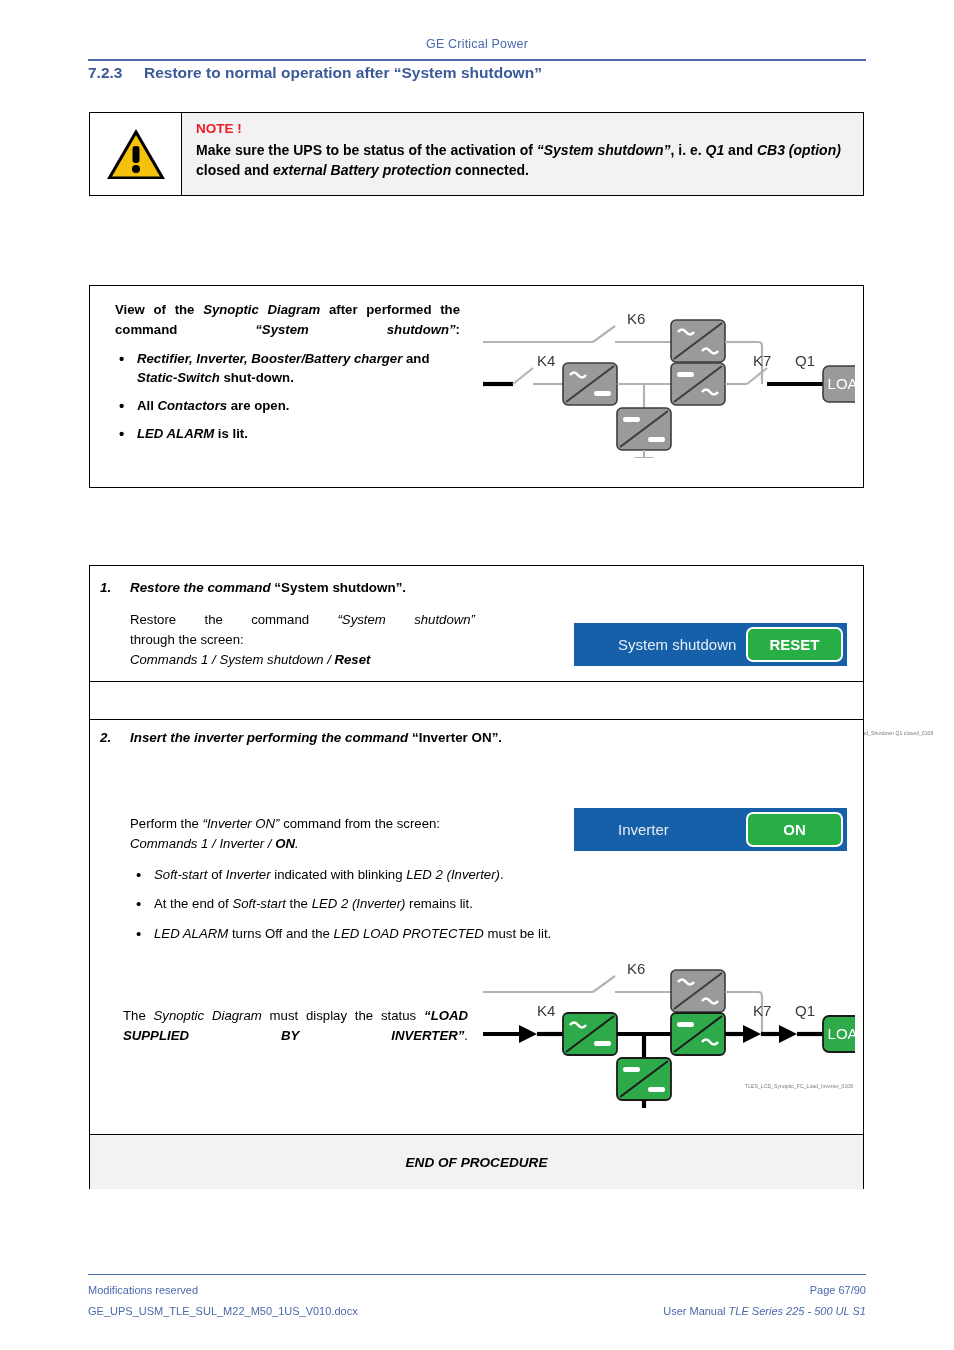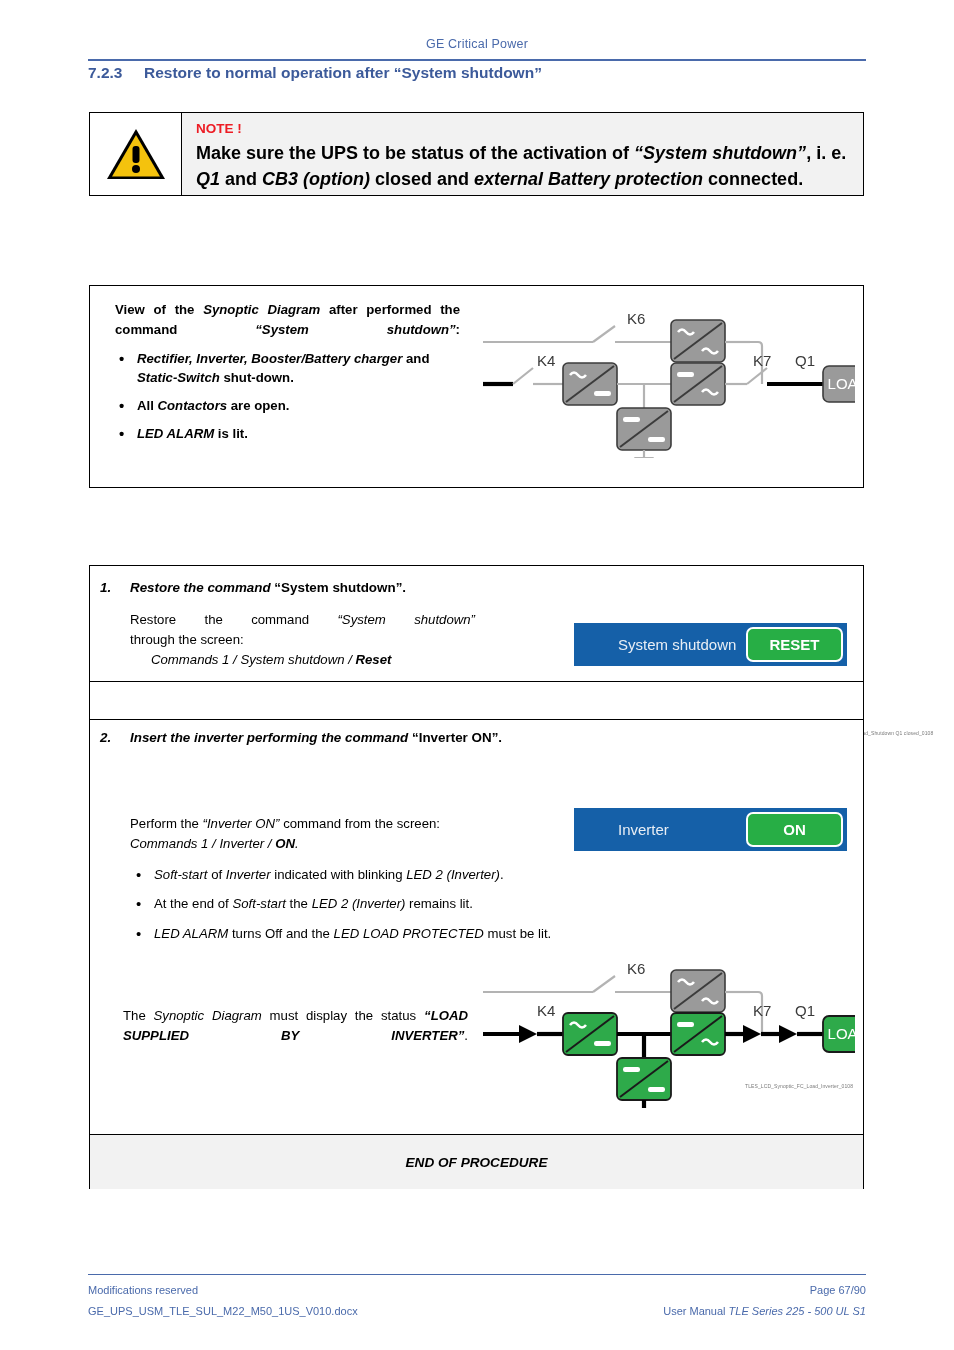--- a/index.html
+++ b/index.html
@@ -84,21 +84,21 @@
     padding: 8px 12px 0 14px;
     box-sizing: border-box;
   }
   .note-label {
     color: #ed1c24;
     font-weight: bold;
     font-size: 13.5px;
     margin-bottom: 4px;
   }
   .note-text {
-    font-size: 18px;
+    font-size: 14px;
     font-weight: bold;
     line-height: 1.45;
   }
 
   
   .synoptic-box {
     position: absolute;
     left: 89px;
     top: 285px;
     width: 775px;
@@ -389,21 +389,21 @@
   <div class="steps-box">
 
     <div class="step-num" style="left:10px; top:14px;">1.</div>
     <div class="step-head" style="left:40px; top:14px;">
       <span>Restore the command </span><span style="font-style:normal;">“System shutdown”.</span>
     </div>
 
     <div class="para just" style="left:40px; top:44px; width:345px;">
       <span style="display:block; text-align-last:justify;"><span>Restore the command </span><span class="it">“System shutdown”</span></span>
       <span style="display:block;">through the screen:</span>
-      <span style="display:block;margin-left:21px;" class="it"><span>Commands 1 / System shutdown / </span><b>Reset</b></span>
+      <span style="display:block;" class="it"><span>Commands 1 / System shutdown / </span><b>Reset</b></span>
     </div>
 
     <div class="lcd" style="left:484px; top:57px; width:273px; height:43px;">
       <span class="lcd-label">System shutdown</span>
       <span class="lcd-btn" style="width:97px; height:35px; margin-right:4px;">RESET</span>
     </div>
 
     <div class="step-divider" style="top:115px;"></div>
     <div class="step-divider" style="top:153px;"></div>
 

